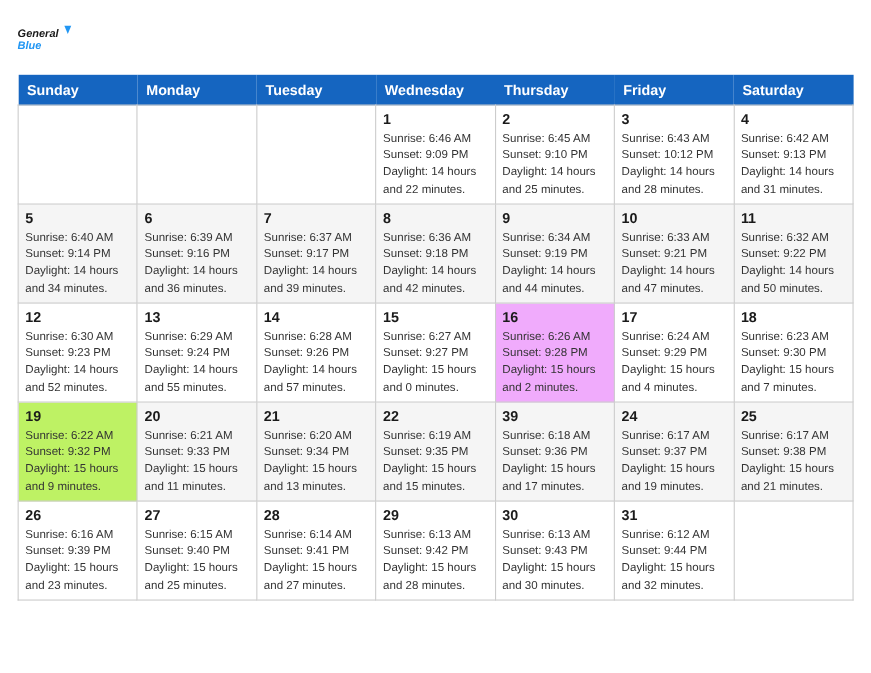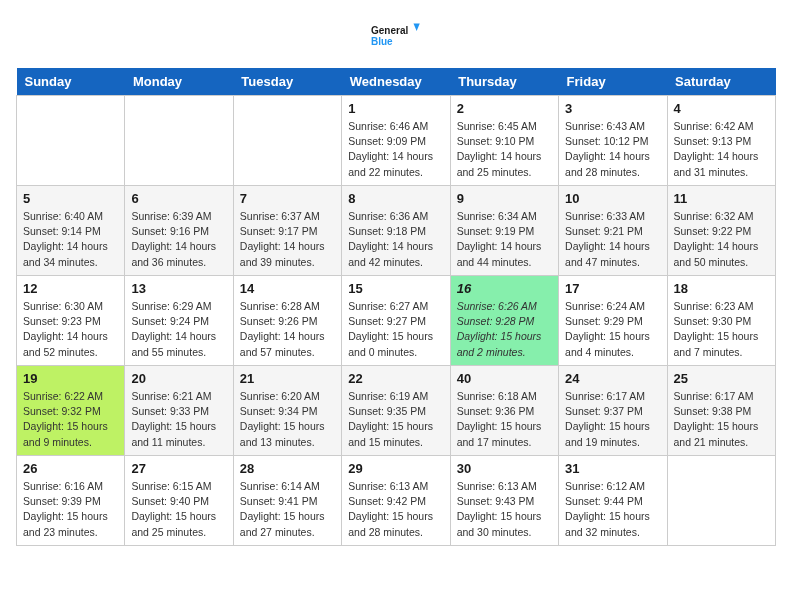--- a/index.html
+++ b/index.html
@@ -5,23 +5,24 @@
     * { box-sizing: border-box; margin: 0; padding: 0; }
     body {
       font-family: Arial, sans-serif;
       background: #fff;
       width: 792px;
       min-height: 612px;
       padding: 16px;
     }
     .header {
       display: flex;
-      justify-content: center;
+      justify-content: flex-start;
       align-items: flex-start;
       margin-bottom: 12px;
+      font-style: italic;
     }
     .logo {
       display: flex;
       align-items: center;
       gap: 4px;
     }
     .title-block {
       text-align: right;
     }
     .month-title {
@@ -211,21 +212,21 @@
 Daylight: 14 hours
 and 57 minutes.</div>
         </td>
         <td style="background-color: rgb(255, 255, 255); margin-left: 28px;">
           <div class="day-num">15</div>
           <div class="cell-info">Sunrise: 6:27 AM
 Sunset: 9:27 PM
 Daylight: 15 hours
 and 0 minutes.</div>
         </td>
-        <td style="background-color: #86efac; font-style: italic;">
+        <td style="background-color: #f0abfc;">
           <div class="day-num">16</div>
           <div class="cell-info">Sunrise: 6:26 AM
 Sunset: 9:28 PM
 Daylight: 15 hours
 and 2 minutes.</div>
         </td>
         <td style="background-color: rgb(255, 255, 255);">
           <div class="day-num">17</div>
           <div class="cell-info">Sunrise: 6:24 AM
 Sunset: 9:29 PM
@@ -263,21 +264,21 @@
 and 13 minutes.</div>
         </td>
         <td style="background-color: rgb(245, 245, 245);">
           <div class="day-num">22</div>
           <div class="cell-info">Sunrise: 6:19 AM
 Sunset: 9:35 PM
 Daylight: 15 hours
 and 15 minutes.</div>
         </td>
         <td style="background-color: rgb(245, 245, 245);">
-          <div class="day-num">40</div>
+          <div class="day-num">39</div>
           <div class="cell-info">Sunrise: 6:18 AM
 Sunset: 9:36 PM
 Daylight: 15 hours
 and 17 minutes.</div>
         </td>
         <td style="background-color: rgb(245, 245, 245);">
           <div class="day-num">24</div>
           <div class="cell-info">Sunrise: 6:17 AM
 Sunset: 9:37 PM
 Daylight: 15 hours

